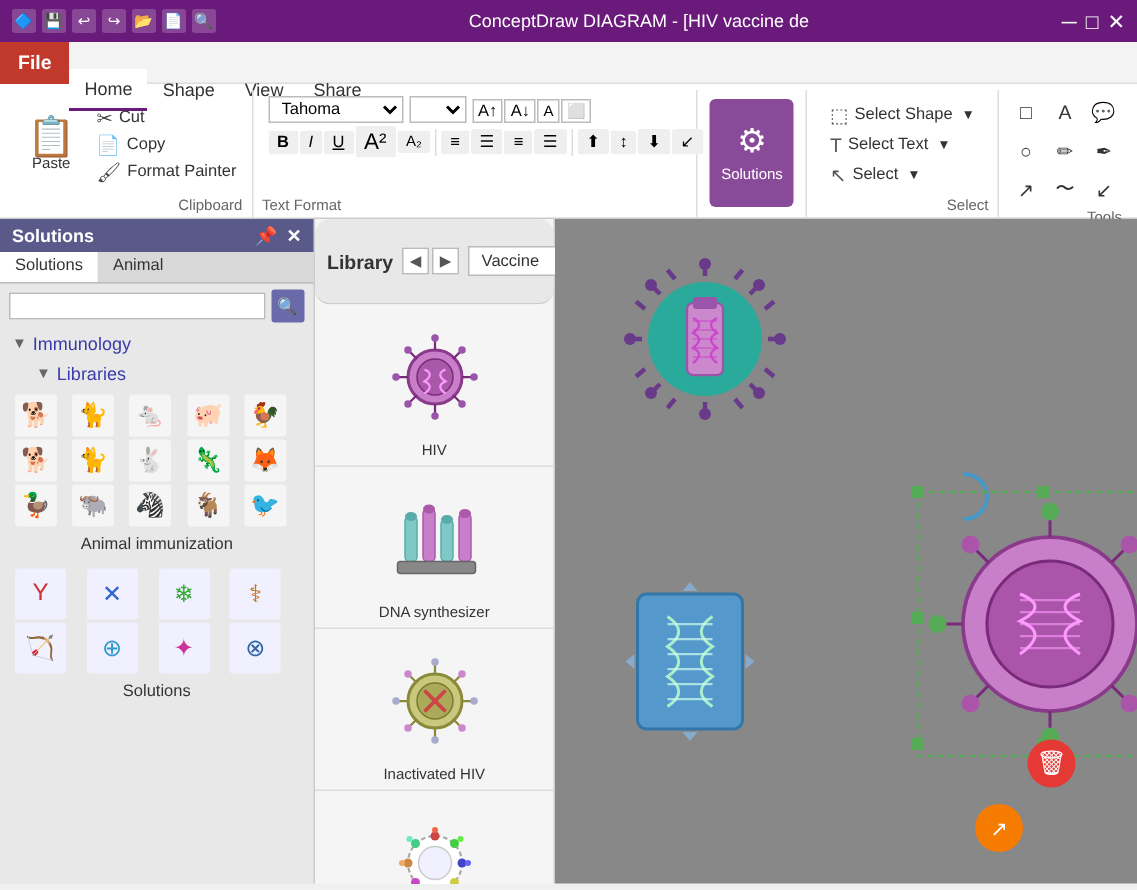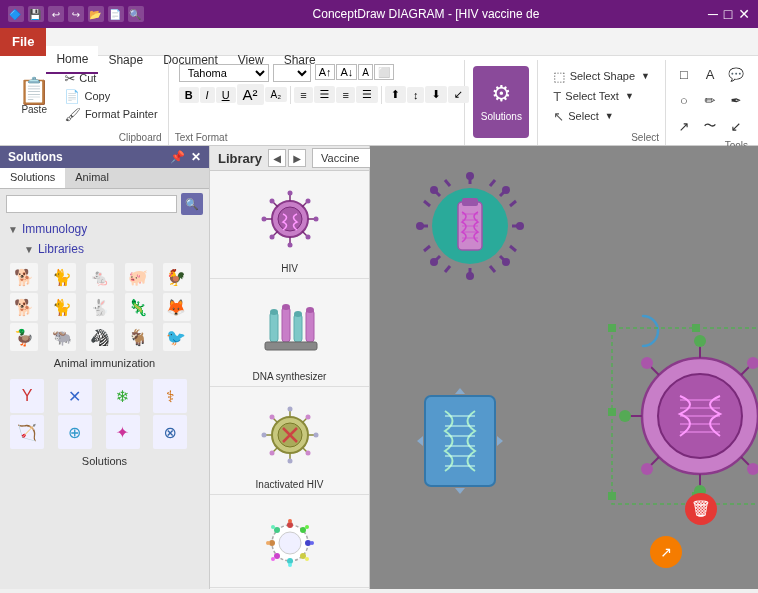--- a/index.html
+++ b/index.html
@@ -111,21 +111,21 @@
 
     
     .text-format-group {
       display: flex;
       flex-direction: column;
       gap: 2px;
       padding: 2px 4px;
     }
     .font-row {
       display: flex;
-      align-items: flex-start;
+      align-items: flex-end;
       gap: 4px;
     }
     .font-select {
       border: 1px solid #bbb;
       padding: 1px 4px;
       font-size: 11px;
       width: 90px;
       background: white;
     }
     .font-size-select {
@@ -344,25 +344,26 @@
     
     .library-panel {
       width: 160px;
       background: #f5f5f5;
       border-right: 1px solid #ccc;
       display: flex;
       flex-direction: column;
     }
     .lib-header {
       background: #e8e8e8;
-      padding: 2px 8px;
+      padding: 18px 8px;
       display: flex;
       align-items: center;
       justify-content: space-between;
       border-bottom: 1px solid #ccc;
+      border-radius: 10px;
     }
     .lib-header-left {
       display: flex;
       align-items: center;
       gap: 6px;
     }
     .lib-title { font-size: 13px; font-weight: bold; color: #333; }
     .lib-nav { display: flex; gap: 2px; }
     .lib-nav-btn {
       width: 18px;
@@ -452,21 +453,20 @@
     <span style="color:white;cursor:pointer;font-size:14px;">─</span>
     <span style="color:white;cursor:pointer;font-size:14px;">□</span>
     <span style="color:white;cursor:pointer;font-size:14px;">✕</span>
   </div>
 </div>
 
 <div class="menu-bar">
   <button class="file-btn">File</button>
   <div class="menu-item active">Home</div>
   <div class="menu-item">Shape</div>
-  <div class="menu-item">Document</div>
   <div class="menu-item">View</div>
   <div class="menu-item">Share</div>
 </div>
 
 <div class="ribbon">
 
   <div class="ribbon-group">
     <div class="ribbon-group-content">
       <div class="paste-btn">
         <span class="paste-icon">📋</span>

